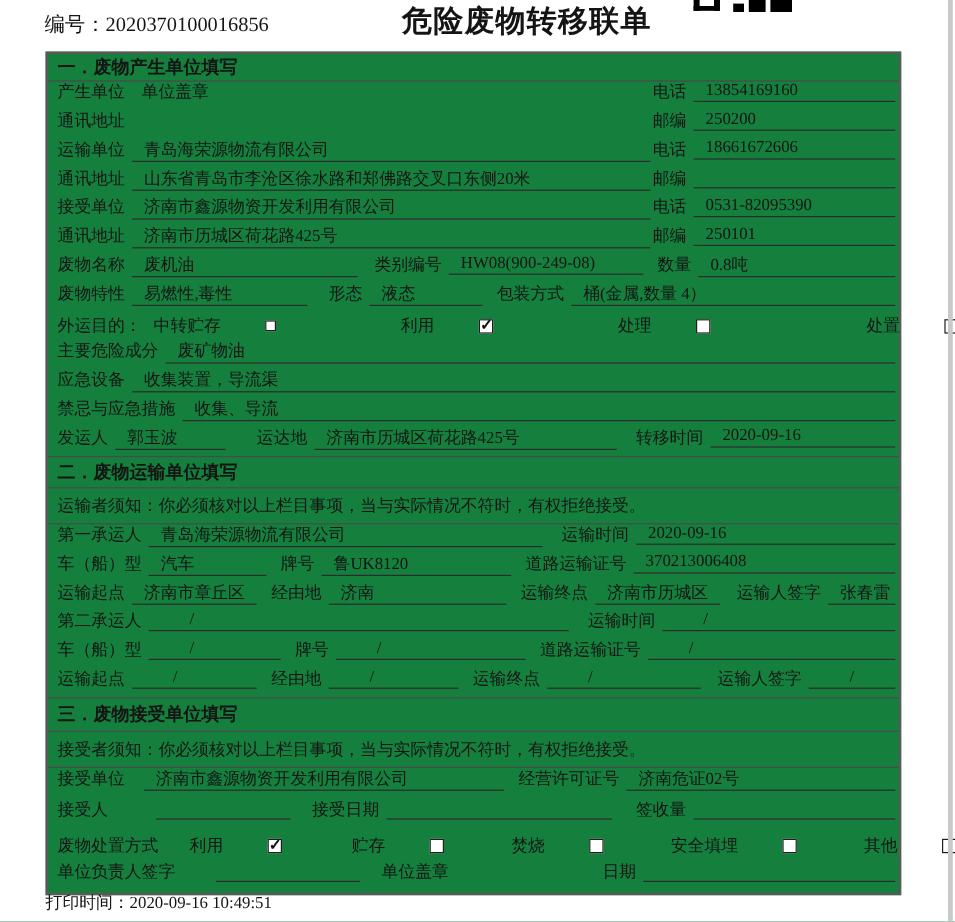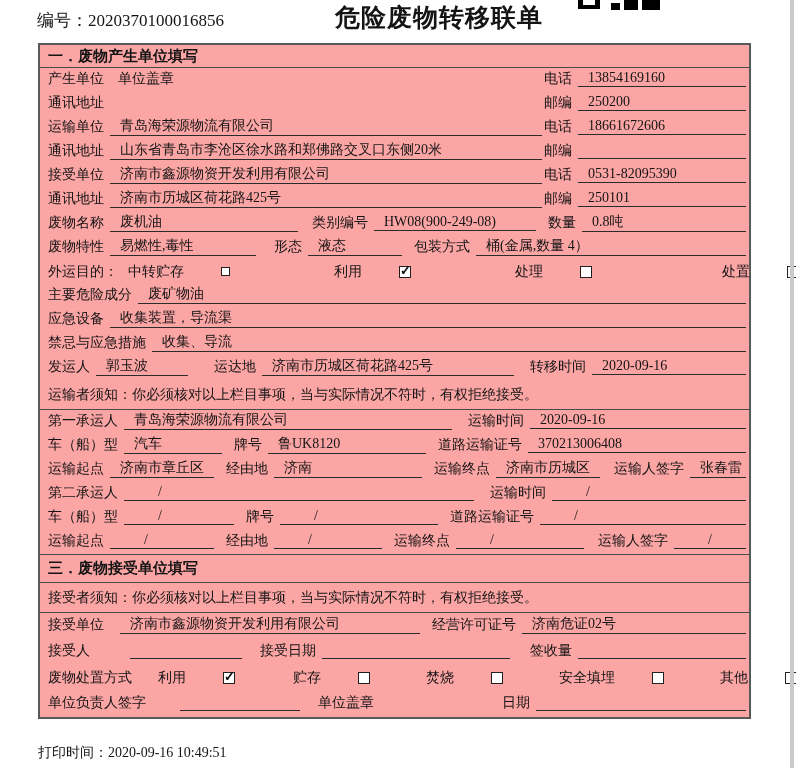--- a/index.html
+++ b/index.html
@@ -19,34 +19,34 @@
     font-family:"Liberation Sans","DejaVu Sans",sans-serif;
   }
   
   .qr { position:absolute; top:0; left:578px; width:84px; height:10px; }
   .qr-a { position:absolute; left:0; top:0; width:22px; height:9px;
           border-left:5px solid #000; border-right:5px solid #000; border-bottom:4px solid #000; }
   .qr-b { position:absolute; left:33px; top:3px; width:9px;  height:7px;  background:#000; }
   .qr-c { position:absolute; left:46px; top:0;  width:14px; height:10px; background:#000; }
   .qr-d { position:absolute; left:64px; top:0;  width:18px; height:10px; background:#000; }
 
-  .form { position:absolute; top:43px; left:38px; width:713px; border:2px solid #595959; background:#fca5a5; }
+  .form { position:absolute; top:43px; left:38px; width:713px; border:2px solid #595959; background:#15803d; }
 
   .hdr-row {
     display:flex; align-items:center; height:23px; padding:0 8px;
     font-family:"Liberation Sans","DejaVu Sans",sans-serif; font-weight:700; font-size:15px;
     border-bottom:1.5px solid #4a4a4a;
   }
   .sec-top { border-top:1.5px solid #4a4a4a; }
   .hdr2 { height:27px; }
   .hdr3 { height:29px; }
   .notice-row { display:flex; align-items:center; height:30px; padding:0 8px;
                 font-size:14px; border-bottom:1.5px solid #4a4a4a; white-space:nowrap; }
 
-  .row { display:flex; align-items:center; height:24px; padding:0 3px 3px 8px; font-size:14px; }
+  .row { display:flex; align-items:flex-start; height:24px; padding:0 3px 3px 8px; font-size:14px; }
   .row-lg { height:26px; }
   .lbl { white-space:nowrap; }
   .ul  { border-bottom:1px solid #2b2b2b; white-space:nowrap; overflow:hidden;
          padding:0 2px 0 10px; margin-left:6px; min-height:17px; }
   .fill { flex:1 1 auto; }
   .ml-auto { margin-left:auto; }
   .slash { padding-left:34px; }
 
   .opt { display:flex; align-items:center; white-space:nowrap;gap:30px; }
   .cb { display:inline-block; width:12px; height:12px; border:1.4px solid #1f1f1f;
@@ -173,20 +173,21 @@
 
   <div class="row">
     <span class="lbl">发运人</span>
     <span class="ul" style="width:92px">郭玉波</span>
     <span class="lbl" style="margin-left:26px">运达地</span>
     <span class="ul" style="width:252px">济南市历城区荷花路425号</span>
     <span class="lbl" style="margin-left:16px">转移时间</span>
     <span class="ul fill">2020-09-16</span>
   </div>
 
+  <div class="hdr-row hdr2 sec-top">二．废物运输单位填写</div>
 
   <div class="notice-row">
     <span>运输者须知：</span>
     <span>你必须核对以上栏目事项，当与实际情况不符时，有权拒绝接受。</span>
   </div>
 
   <div class="row">
     <span class="lbl">第一承运人</span>
     <span class="ul" style="width:328px">青岛海荣源物流有限公司</span>
     <span class="lbl" style="margin-left:16px">运输时间</span>

